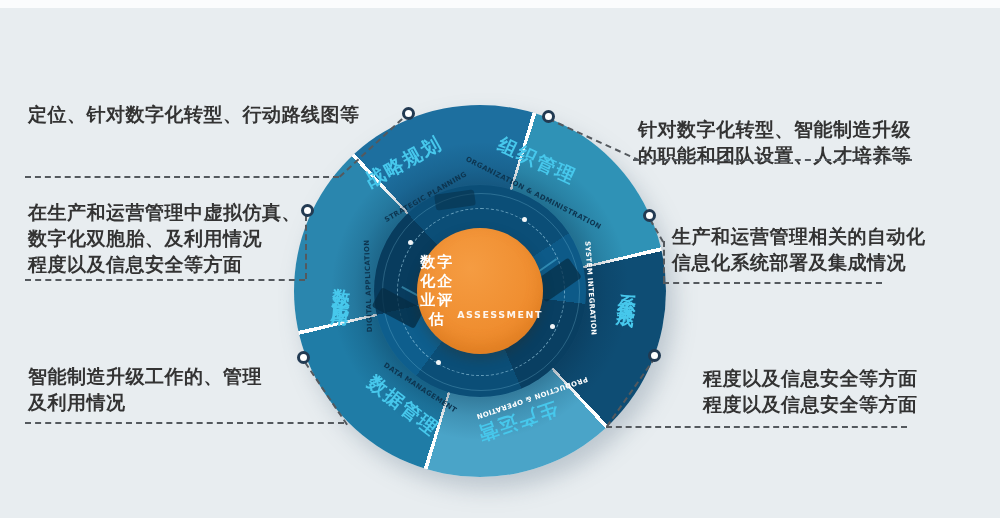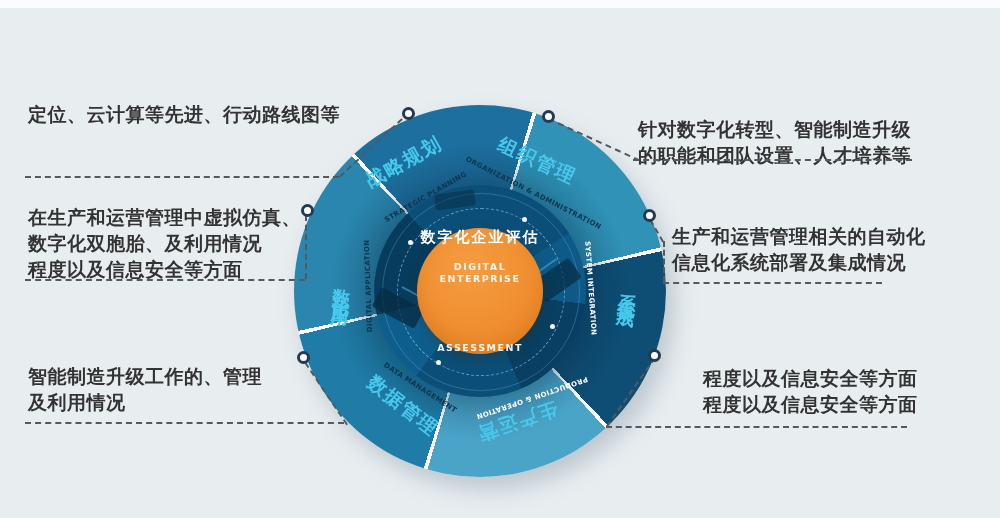--- a/index.html
+++ b/index.html
@@ -17,21 +17,21 @@
   .faint-circle{position:absolute;left:382px;top:193px;width:196px;height:196px;border-radius:50%;
          border:1px solid rgba(140,210,235,.25);}
   .dashed-circle{position:absolute;left:397px;top:208px;width:166px;height:166px;border-radius:50%;
          border:1px dashed rgba(175,225,245,.55);}
   .deco{position:absolute;border-radius:3px;background:#062c44;}
   .deco-line{position:absolute;height:2px;background:rgba(90,200,235,.45);}
   .mini-dot{position:absolute;width:5px;height:5px;border-radius:50%;background:#fff;opacity:.95;}
   .center-circle{position:absolute;left:417px;top:228px;width:126px;height:126px;border-radius:50%;
          background:radial-gradient(circle at 42% 32%,#f59c42,var(--center-orange,#ee8a2b) 72%);
          box-shadow:0 5px 12px rgba(60,40,10,.25), inset 0 -8px 16px rgba(170,80,0,.22);
-         display:flex;flex-direction:column;align-items:center;justify-content:space-between;text-align:center;color:#fff;}
+         display:flex;flex-direction:row;align-items:center;justify-content:center;text-align:center;color:#fff;}
   .center-cn{font-size:15px;font-weight:bold;letter-spacing:2px;}
   .center-en{font-size:9.5px;font-weight:bold;letter-spacing:1.5px;color:rgba(255,255,255,.92);line-height:12px;margin-top:3px;}
   .center-en2{font-size:9.5px;font-weight:bold;letter-spacing:1.5px;color:rgba(255,255,255,.92);line-height:12px;margin-top:47px;}
 
   
   .seg-label{position:absolute;white-space:nowrap;font-weight:bold;transform:translate(-50%,-50%) rotate(var(--r,0deg));}
   .seg-cn{font-size:19px;color:var(--label-cn,#47c8ec);letter-spacing:2px;}
   .seg-cn.vert{writing-mode:vertical-rl;letter-spacing:5px;font-size:18px;}
   .seg-en{font-size:7px;letter-spacing:.4px;color:var(--label-en-dark,#0d3550);}
   .seg-en.light{color:var(--label-en-light,#ffffff);}
@@ -65,21 +65,20 @@
   <div class="deco-line" style="left:400px;top:293px;width:30px;transform:rotate(28deg);"></div>
   <div class="deco-line" style="left:531px;top:266px;width:28px;transform:rotate(-35deg);"></div>
 
   <div class="mini-dot" style="left:408px;top:240px;"></div>
   <div class="mini-dot" style="left:522px;top:217px;"></div>
   <div class="mini-dot" style="left:550px;top:324px;"></div>
   <div class="mini-dot" style="left:436px;top:360px;"></div>
 
   <div class="center-circle">
     <div class="center-cn">数字化企业评估</div>
-    <div class="center-en">DIGITAL ENTERPRISE</div>
     <div class="center-en2">ASSESSMENT</div>
   </div>
 
   <div class="seg-label" style="left:404px;top:162px;--r:-29deg;"><span class="seg-cn">战略规划</span></div>
   <div class="seg-label" style="left:424px;top:194px;--r:-30deg;"><span class="seg-en">STRATEGIC PLANNING</span></div>
 
   <div class="seg-label" style="left:537px;top:161px;--r:25deg;"><span class="seg-cn">组织管理</span></div>
   <div class="seg-label" style="left:535px;top:190px;--r:27deg;"><span class="seg-en">ORGANIZATION &amp; ADMINISTRATION</span></div>
 
   <div class="seg-label" style="left:629px;top:291px;--r:8deg;"><span class="seg-cn vert">系统集成</span></div>
@@ -88,23 +87,23 @@
   <div class="seg-label" style="left:517px;top:421px;--r:161deg;"><span class="seg-cn">生产运营</span></div>
   <div class="seg-label" style="left:533px;top:401px;--r:161deg;"><span class="seg-en light">PRODUCTION &amp; OPERATION</span></div>
 
   <div class="seg-label" style="left:403px;top:406px;--r:38deg;"><span class="seg-cn">数据管理</span></div>
   <div class="seg-label" style="left:422px;top:385px;--r:33deg;"><span class="seg-en">DATA MANAGEMENT</span></div>
 
   <div class="seg-label" style="left:342px;top:289px;--r:5deg;"><span class="seg-cn vert">数字化应用</span></div>
   <div class="seg-label" style="left:365px;top:286px;--r:-92deg;"><span class="seg-en">DIGITAL APPLICATION</span></div>
 
   <div class="ann" style="left:28px;top:101px;">
-    <div class="line">定位、云计算等先进、行动路线图等</div>
+    <div class="line">定位、针对数字化转型、行动路线图等</div>
   </div>
-  <div class="ann" style="left:28px;top:206px;font-family:Liberation Mono, monospace;">
+  <div class="ann" style="left:28px;top:199px;">
     <div class="line">在生产和运营管理中虚拟仿真、</div>
     <div class="line">数字化双胞胎、及利用情况</div>
     <div class="line">程度以及信息安全等方面</div>
   </div>
   <div class="ann" style="left:28px;top:363px;">
     <div class="line">智能制造升级工作的、管理</div>
     <div class="line">及利用情况</div>
   </div>
 
   <div class="ann" style="left:638px;top:116px;">

